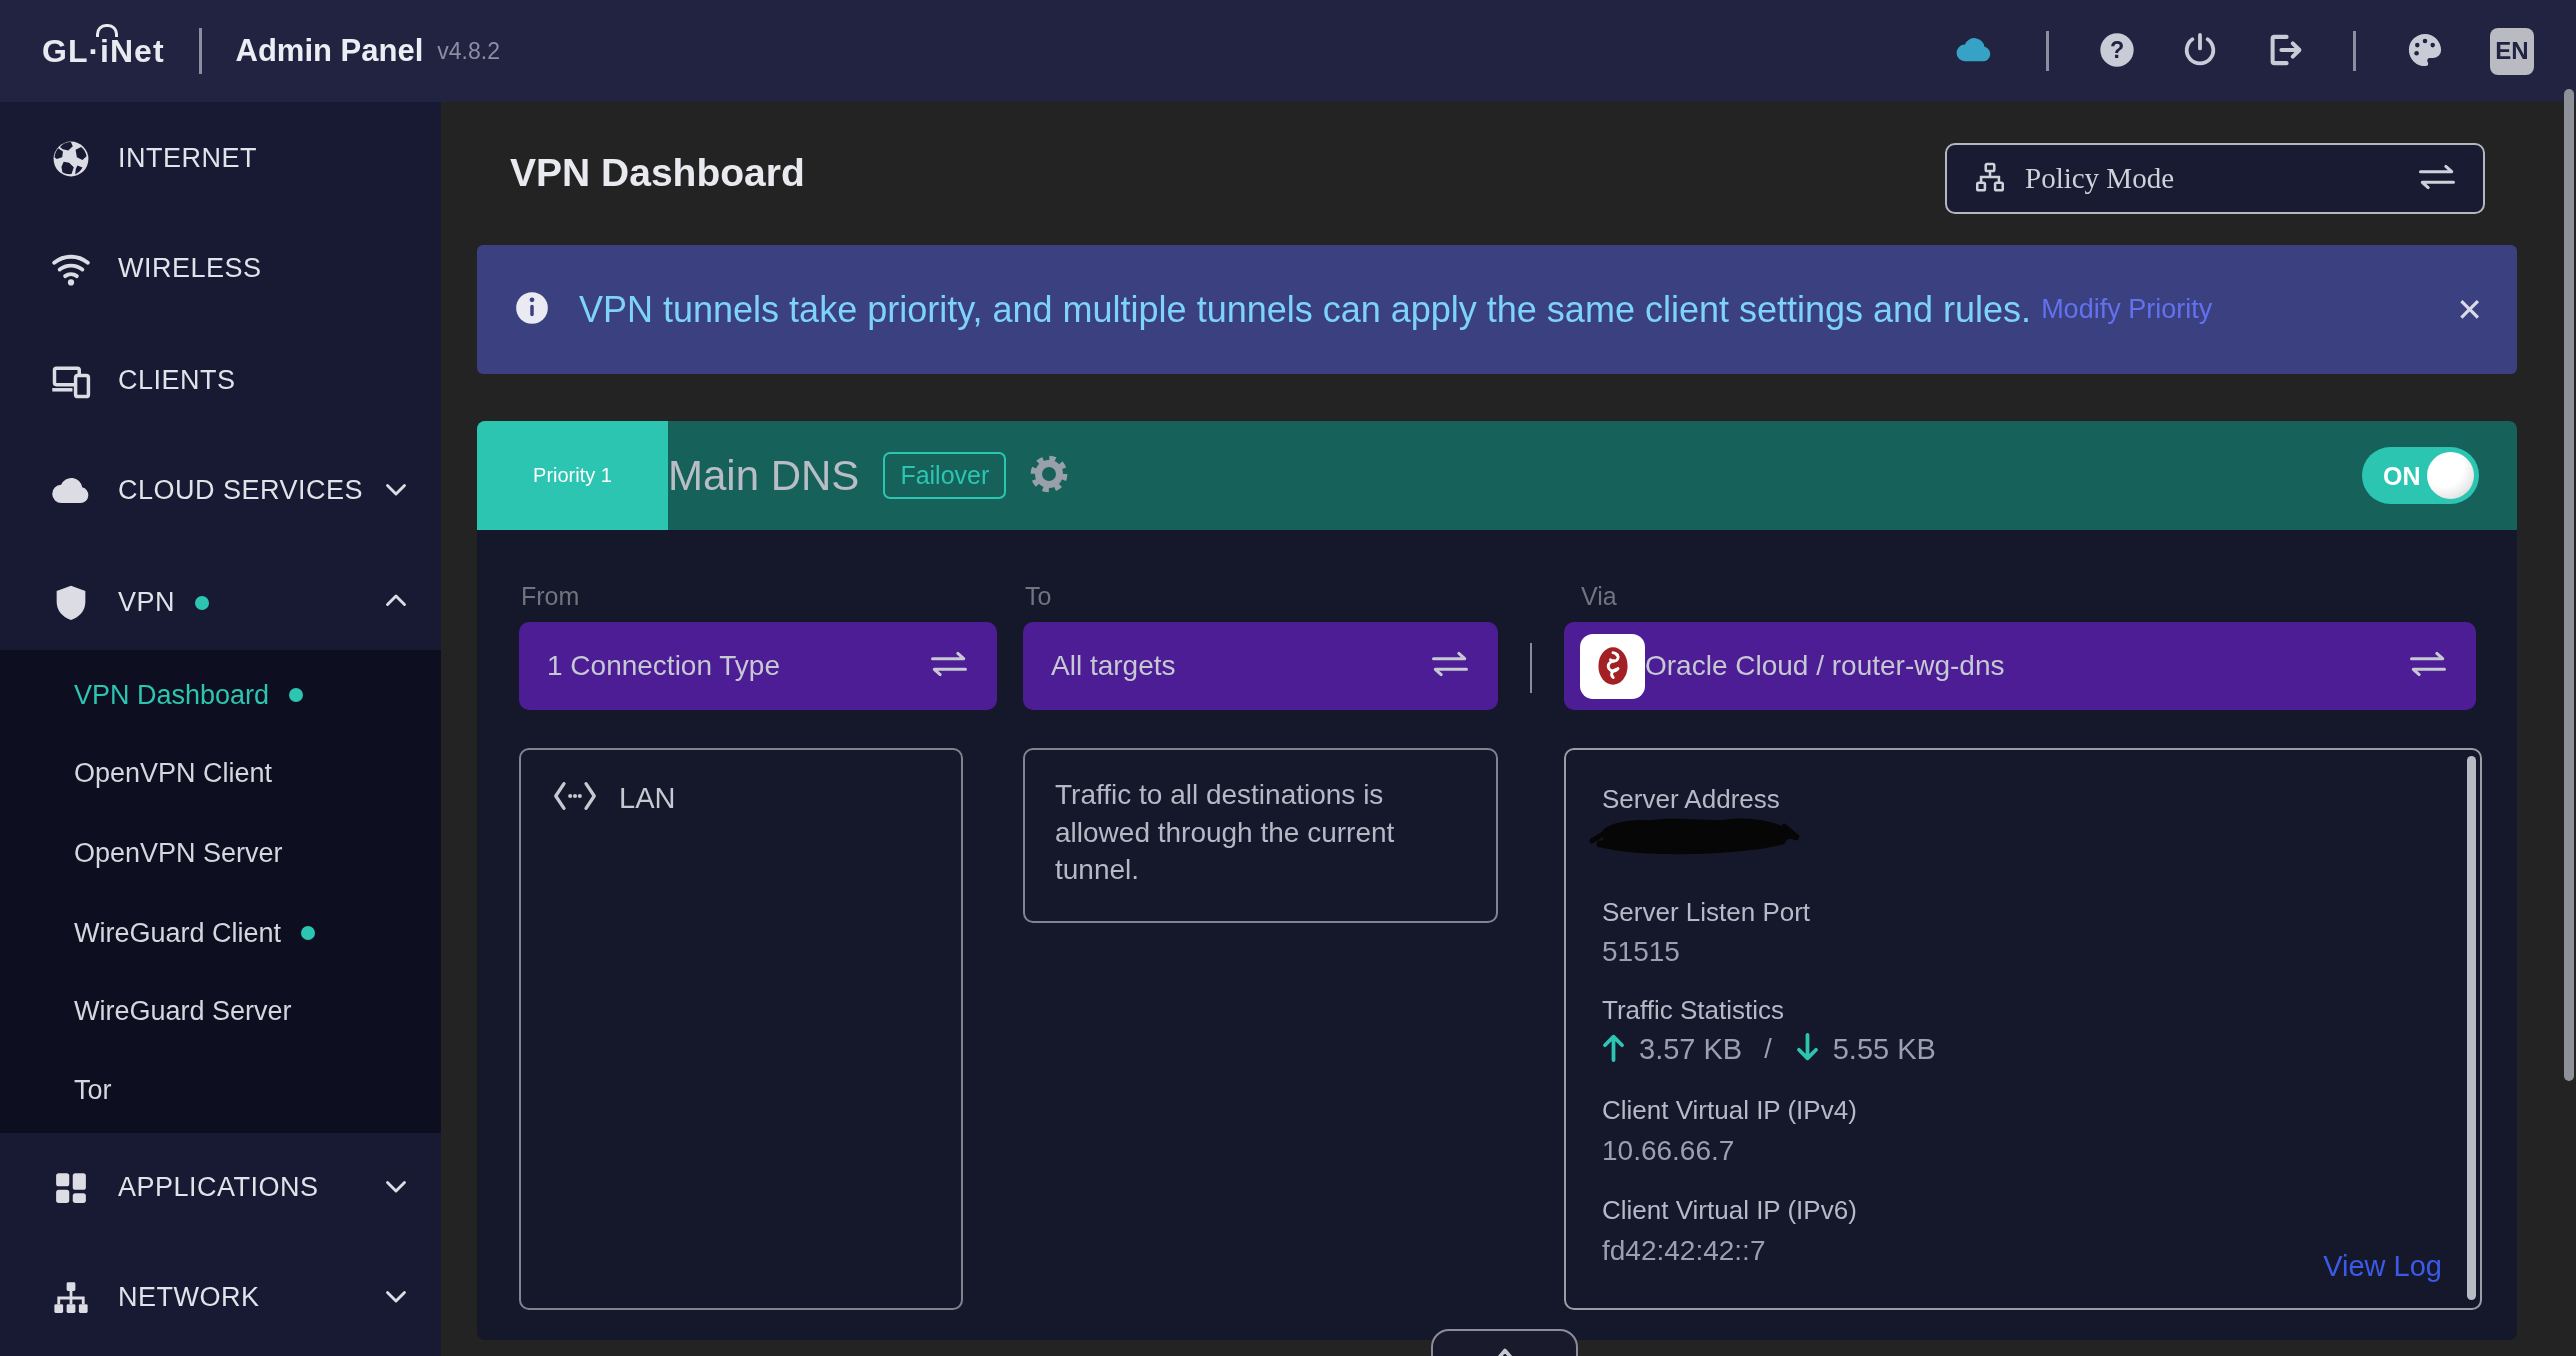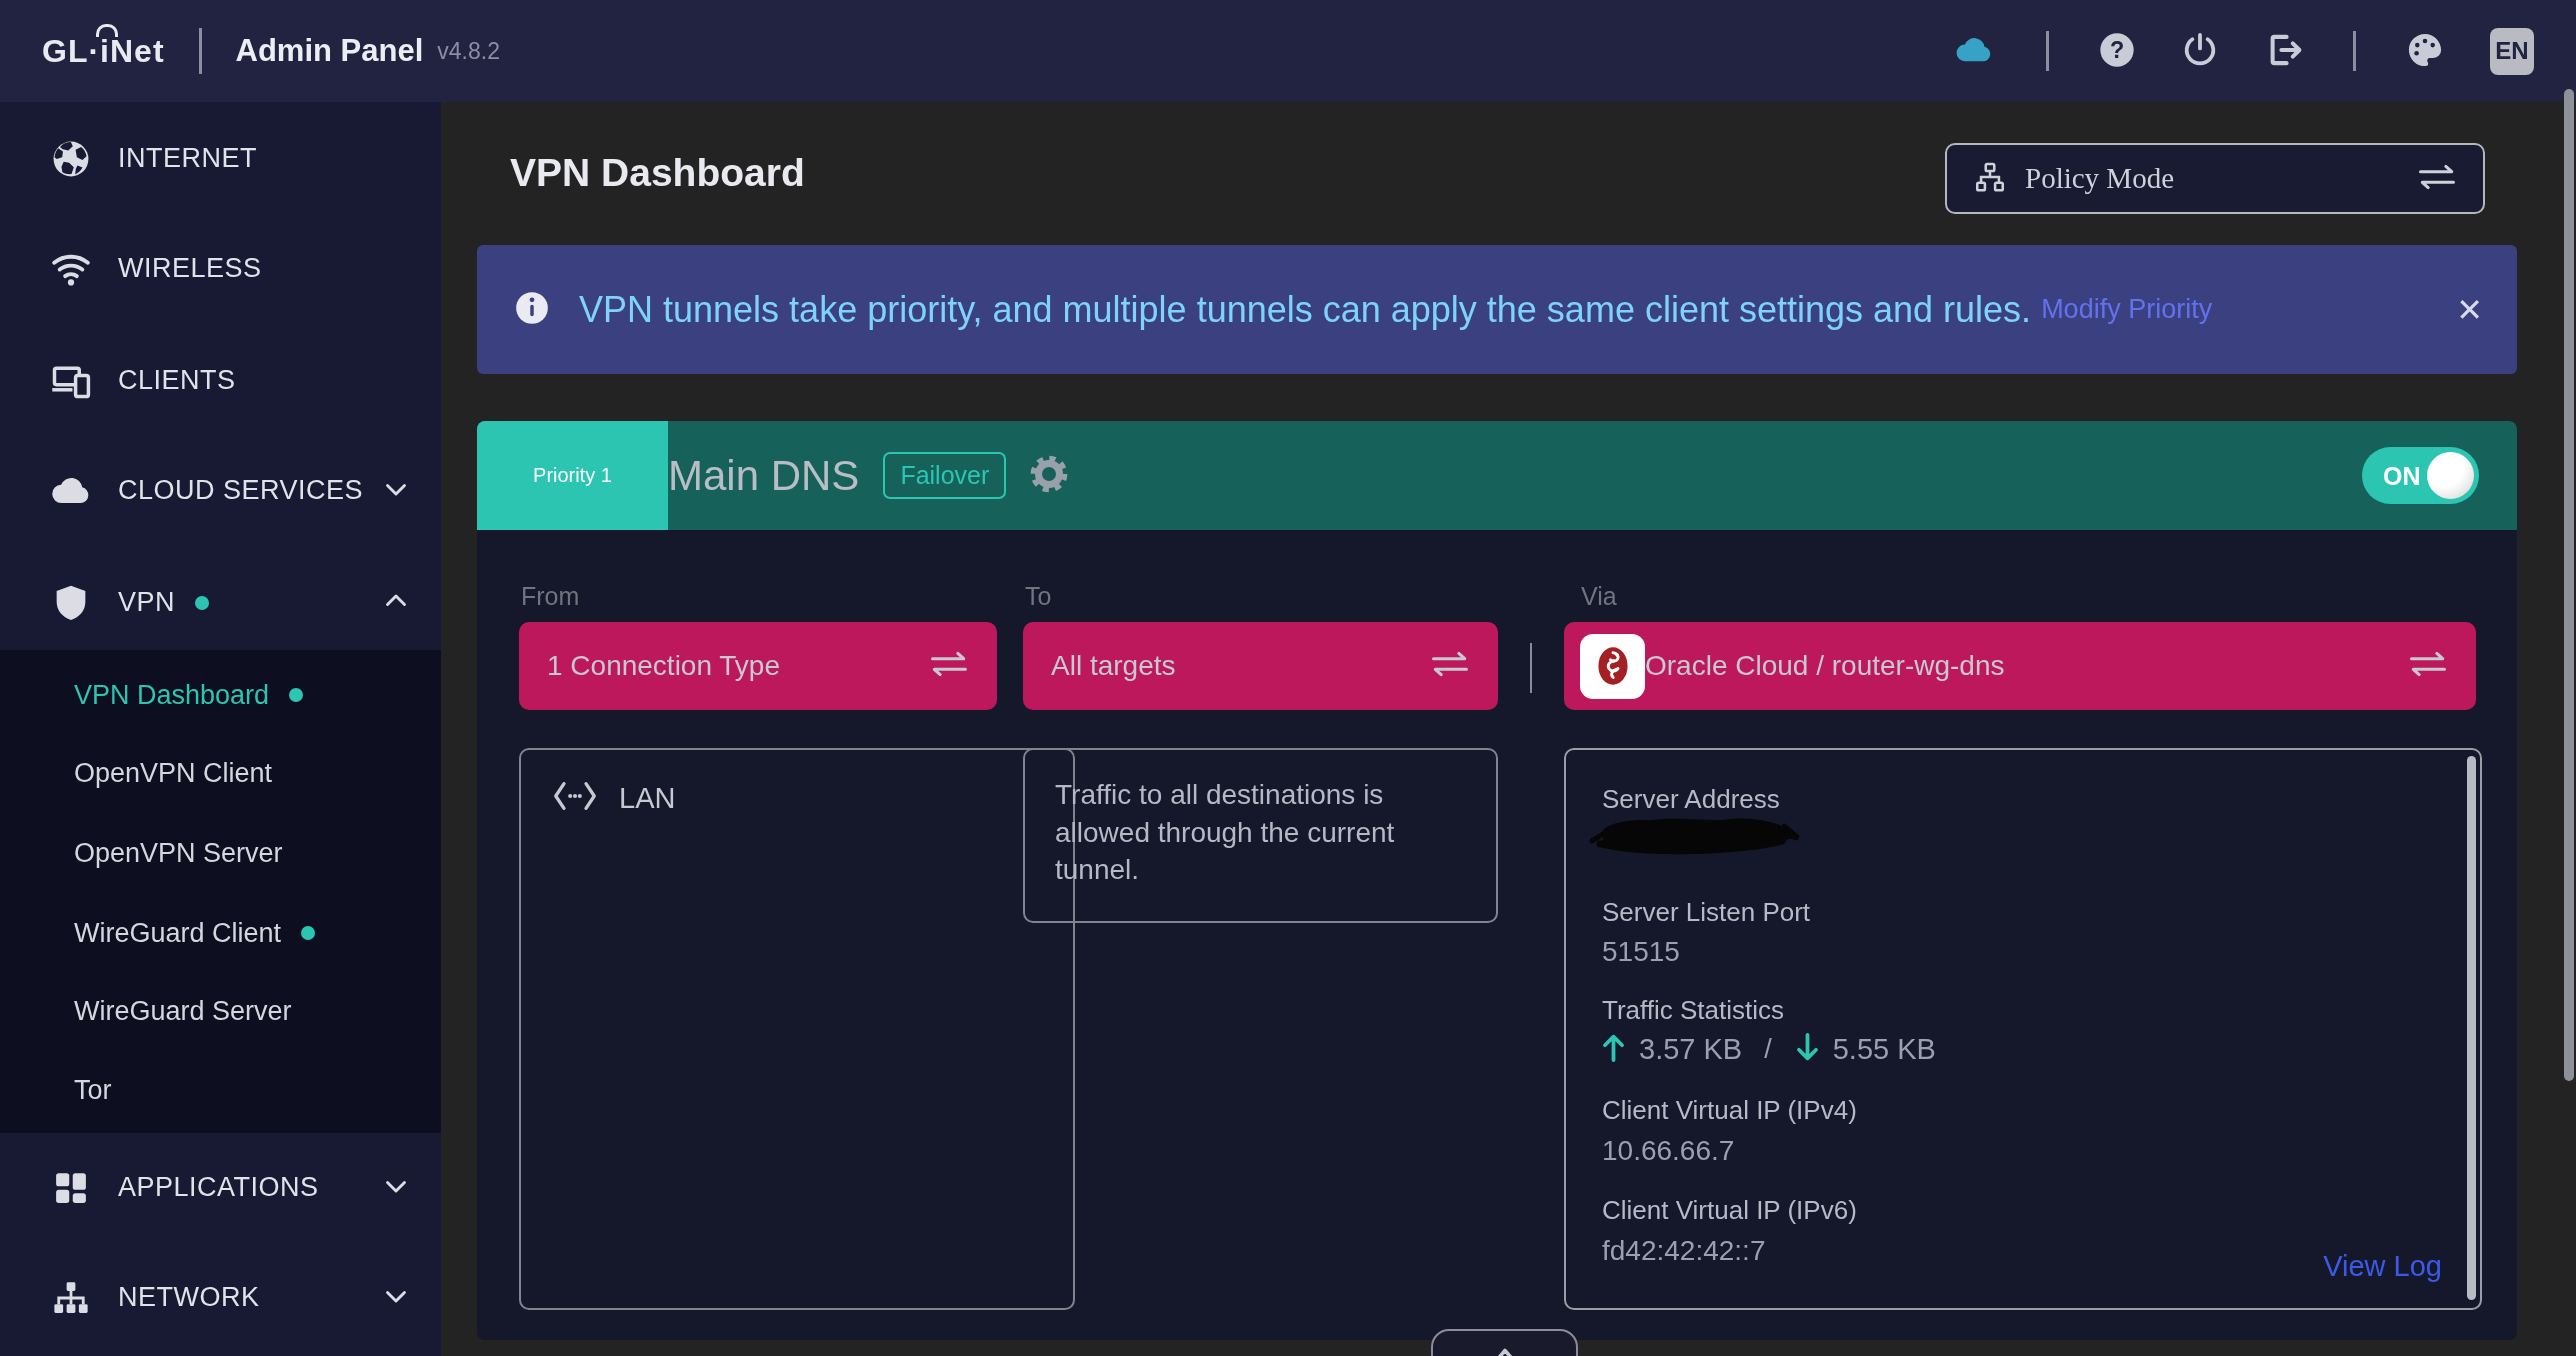--- a/index.html
+++ b/index.html
@@ -79,21 +79,21 @@
   }
   .gear-wrap { margin-left:22px; cursor:pointer; display:flex; }
   .toggle { position:relative; margin-left:auto; margin-right:38px; width:117px; height:57px; background:#2cc5b2; border-radius:29px; cursor:pointer; }
   .toggle-label { position:absolute; left:21px; top:15px; font-size:25px; font-weight:bold; color:#fff; }
   .toggle-knob {
     position:absolute; right:5px; top:5px; width:47px; height:47px; border-radius:50%;
     background:radial-gradient(circle at 35% 32%, #ffffff 0 45%, #e9e9e9 70%, #c9c9c9 100%);
   }
   .field-label { position:absolute; font-size:25px; color:#70747f; }
   .dropdown {
-    position:absolute; top:201px; height:88px; background:#be185d; border-radius:10px;
+    position:absolute; top:201px; height:88px; background:#4c1d95; border-radius:10px;
     display:flex; align-items:center; padding:0 28px; cursor:pointer;
   }
   .dropdown-value { font-size:28px; color:#c6c9d2; }
   .dropdown .swap { margin-left:auto; }
   .via-divider { position:absolute; left:1053px; top:222px; width:2px; height:50px; background:#8a8d99; }
   .wg-icon { width:65px; height:65px; background:#ffffff; border-radius:13px; display:flex; align-items:center; justify-content:center; }
   .via-value { }
   .panel { position:absolute; border:2px solid #81848f; border-radius:10px; }
   .lan-row { display:flex; align-items:center; gap:22px; padding:30px 0 0 32px; }
   .lan-label { font-size:29px; color:#c6c9d2; }
@@ -428,21 +428,21 @@
     <span class="swap">
       <svg viewBox="0 0 34 24" width="40" height="30">
           <g stroke="#c6c9d2" stroke-width="2.6" fill="none" stroke-linecap="round" stroke-linejoin="round">
             <path d="M3 7.5h26M24.5 3l5 4.5"></path>
             <path d="M31 16.5H5M9.5 21L4.5 16.5"></path>
           </g>
         </svg>
     </span>
   </div>
 
-  <div class="panel" style="left:42px; top:327px; width:556px; height:562px;">
+  <div class="panel" style="left:42px; top:327px; width:444px; height:562px;">
     <div class="lan-row">
       <span>
         <svg viewBox="0 0 32 22" width="44" height="32">
             <g stroke="#c6c9d2" stroke-width="2.4" fill="none" stroke-linecap="round" stroke-linejoin="round">
               <path d="M8 2L2 11l6 9"></path>
               <path d="M24 2l6 9-6 9"></path>
             </g>
             <g fill="#c6c9d2">
               <circle cx="12.5" cy="11" r="1.5"></circle>
               <circle cx="16" cy="11" r="1.5"></circle>

